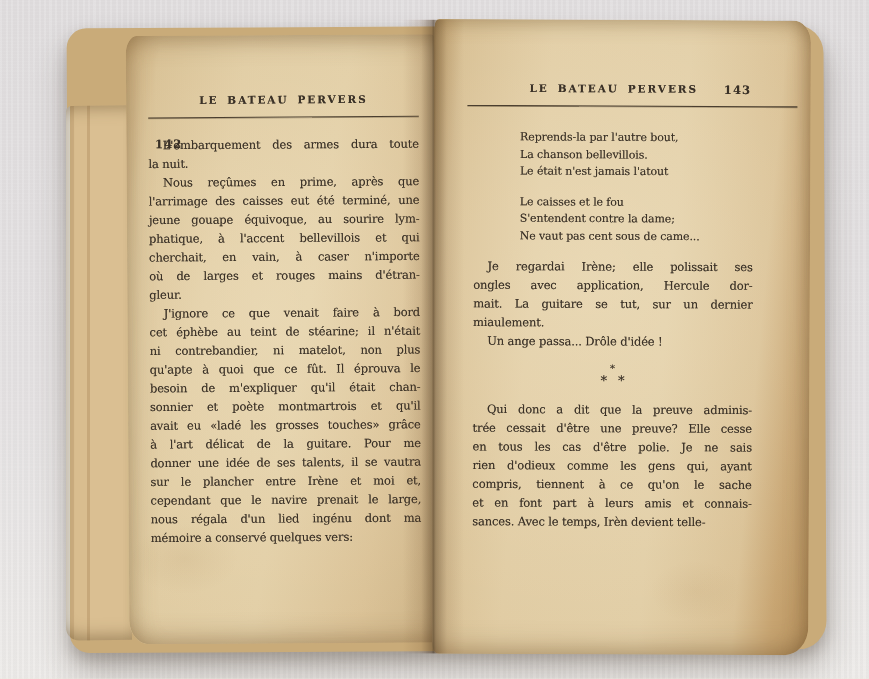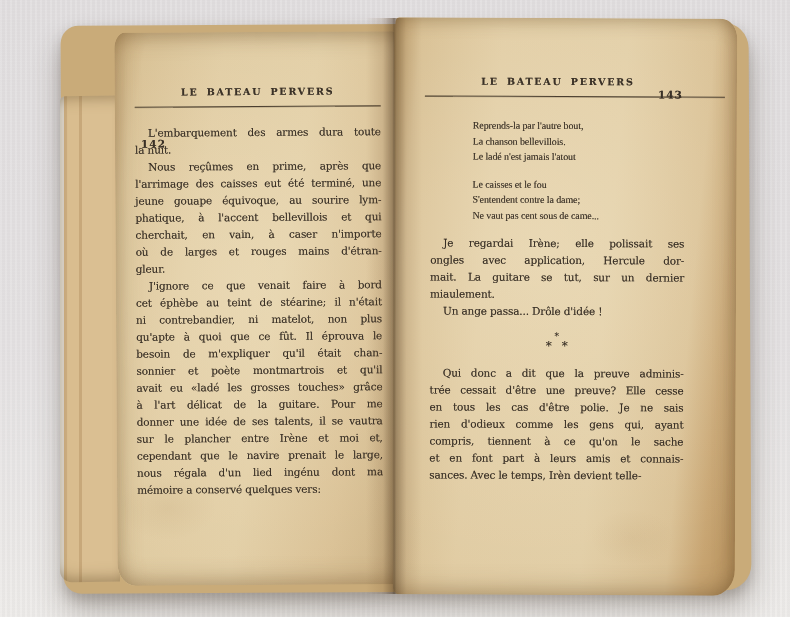--- a/index.html
+++ b/index.html
@@ -74,36 +74,36 @@
     color: var(--ink, #3a3127);
     text-shadow: 0 0 .4px rgba(58,49,39,.55);
   }
   .content-left  { left: 20px; top: 54px; width: 246px; }
   .content-right { left: 36px; top: 58px; width: 254px; }
   .pageheader { position: relative; height: 14px; }
   .runtitle {
     text-align: center; font-size: 9.5px; font-weight: bold;
     letter-spacing: 1.8px; word-spacing: 3px;
   }
-  .pagenum { position: absolute; top: 12px; font-size: 10.5px; font-weight: bold; letter-spacing: 1px; }
+  .pagenum { position: absolute; top: 0; font-size: 10.5px; font-weight: bold; letter-spacing: 1px; }
   .pagenum-left  { left: 6px; margin-top: 39px; }
   .pagenum-right { right: 2px; }
   .rule {
     border-top: 1.2px solid var(--rule, #4a3e2f);
     box-shadow: 0 .6px 0 rgba(60,45,25,.35);
     margin-top: 6px;
   }
   .rule-left  { margin-bottom: 17px; }
   .rule-right { width: 300px; margin-left: -6px; margin-bottom: 21px; }
   .para { font-size: 10.5px; line-height: 17px; letter-spacing: -.15px; }
   .para .line { text-align: justify; text-align-last: justify; }
   .para .line:last-child { text-align-last: left; }
   .para .line:first-child { text-indent: 13px; }
   .stanza { font-size: 10px; line-height: 15.5px; margin-left: 42px; margin-bottom: 12px; letter-spacing: -.1px; }
-  .stanza .line { text-align: left; font-family: Liberation Serif, serif; }
+  .stanza .line { text-align: left; }
   .para-after-stanza { margin-top: 8px; }
   .asterism { width: 44px; margin: 12px auto 13px; text-align: center; }
   .ast-top { font-size: 9px; line-height: 8px; }
   .ast-bottom { font-size: 12px; line-height: 12px; }
   .ast-bottom span { display: inline-block; margin: 0 5px; }
 </style>
 </head>
 <body>
 
 <div class="book-base"></div>
@@ -150,21 +150,21 @@
 <div class="page page-right">
   <div class="content content-right">
     <div class="pageheader">
       <div class="runtitle">LE BATEAU PERVERS</div>
       <span class="pagenum pagenum-right">143</span>
     </div>
     <div class="rule rule-right"></div>
     <div class="stanza">
         <div class="line">Reprends-la par l'autre bout,</div>
         <div class="line">La chanson bellevillois.</div>
-        <div class="line">Le ladé n'est jamais l'atout</div>
+        <div class="line">Le était n'est jamais l'atout</div>
       </div>
     <div class="stanza">
         <div class="line">Le caisses et le fou</div>
         <div class="line">S'entendent contre la dame;</div>
         <div class="line">Ne vaut pas cent sous de came...</div>
       </div>
     <div class="para para-after-stanza">
         <div class="line">Je regardai Irène; elle polissait ses</div>
         <div class="line">ongles avec application, Hercule dor-</div>
         <div class="line">mait. La guitare se tut, sur un dernier</div>

